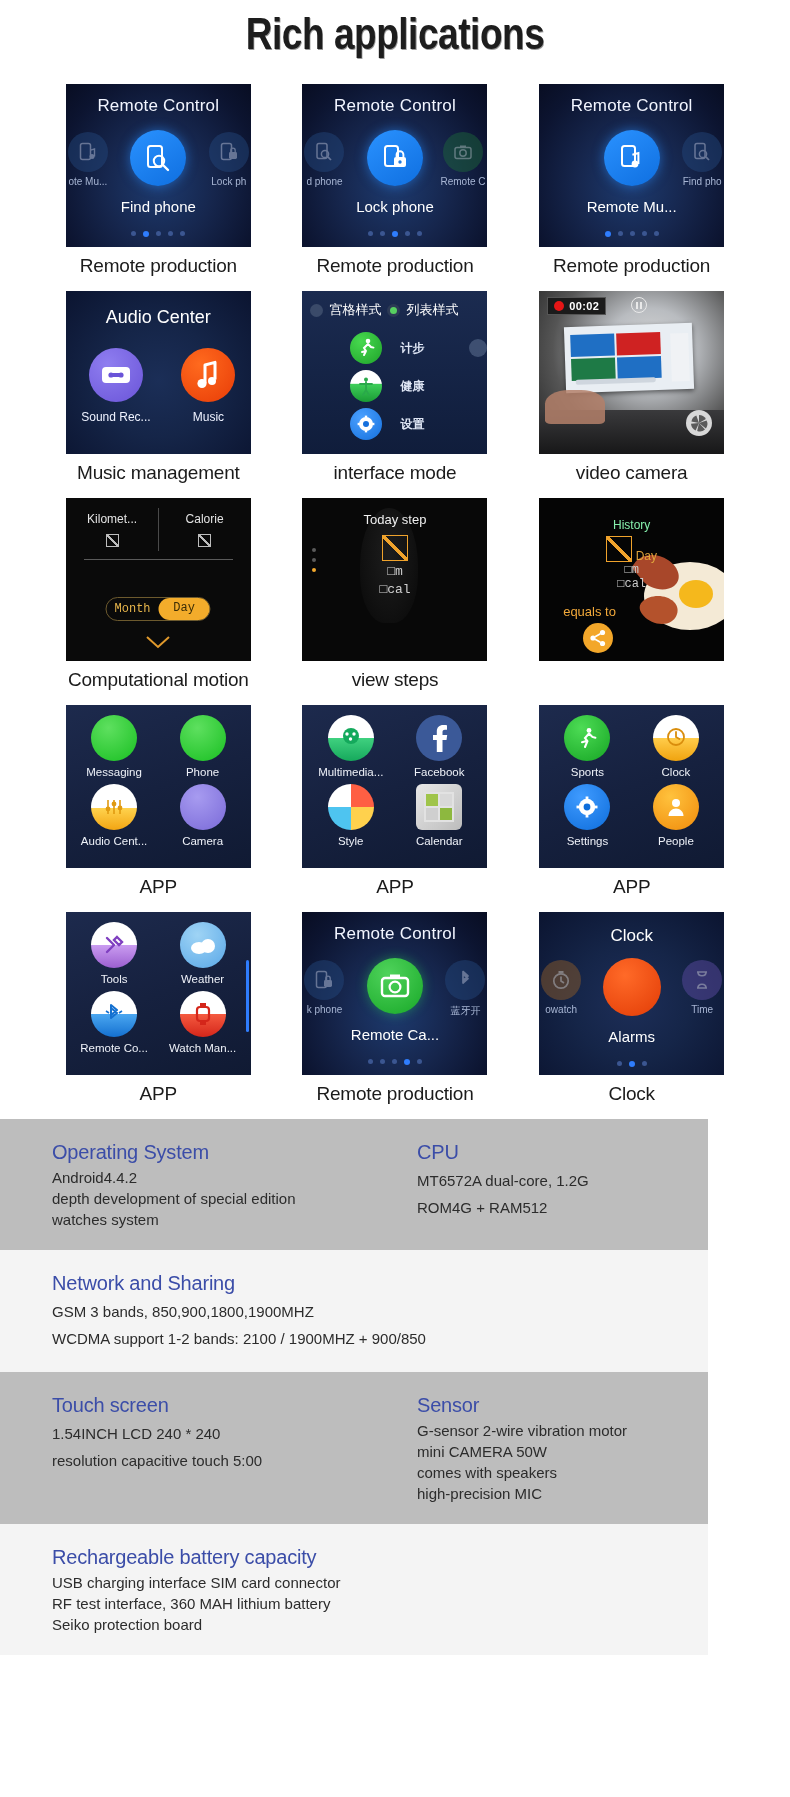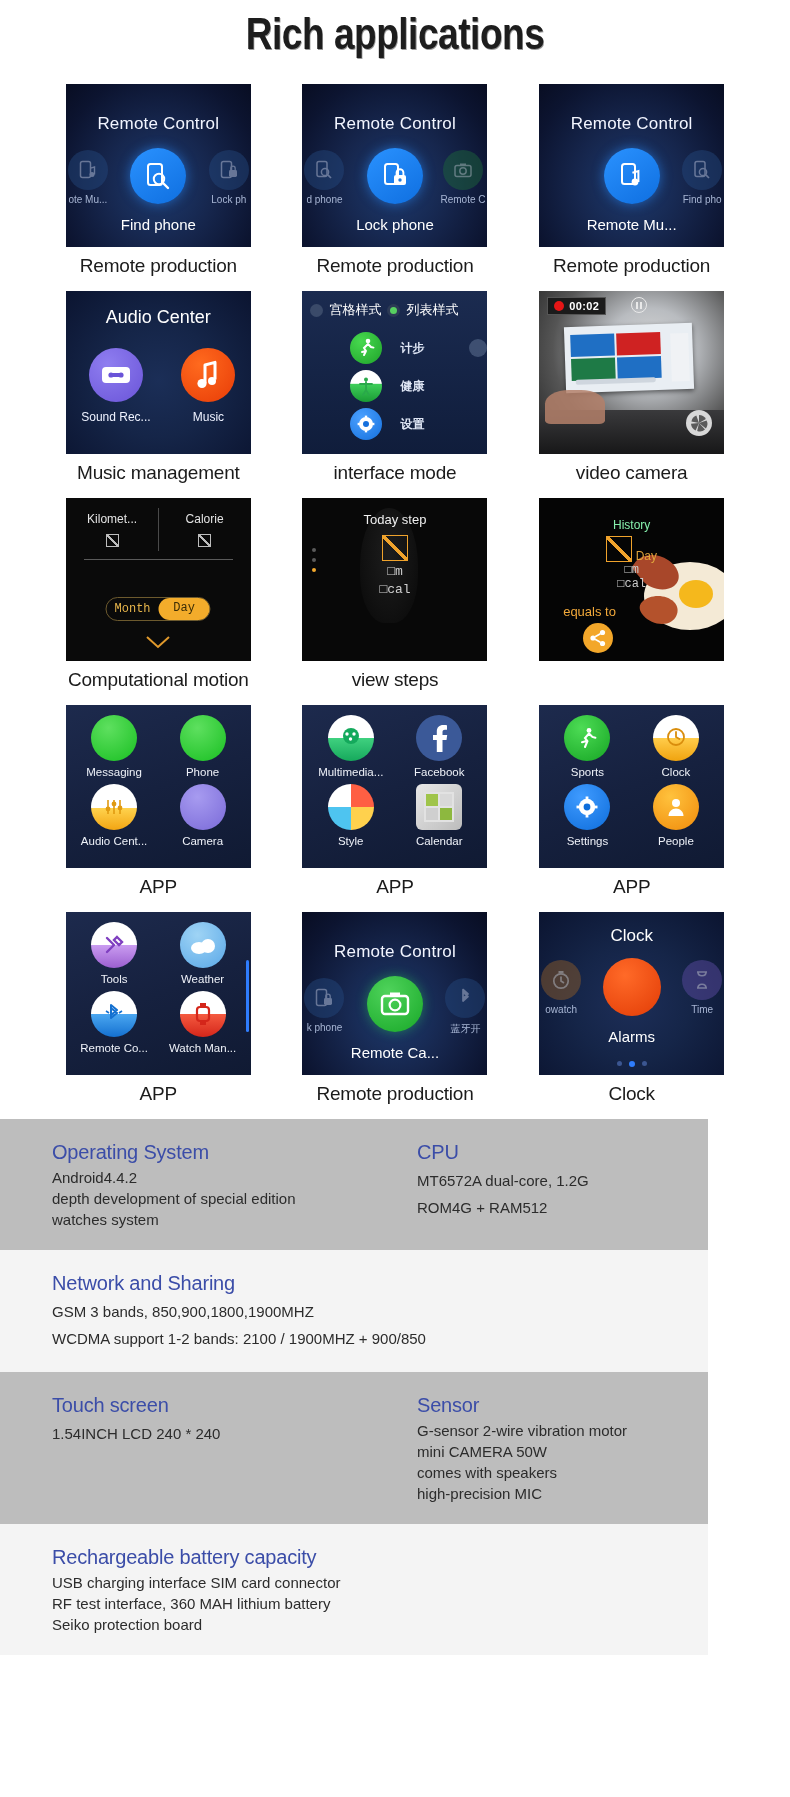--- a/index.html
+++ b/index.html
@@ -53,21 +53,21 @@
   }
 
   
   .rc {
     background: radial-gradient(ellipse at 50% 62%, #1d3a6e 0%, #16264d 42%, #0c1430 78%, #080d22 100%);
     color: #fff;
   }
   .rc-title {
     text-align: center;
     font-size: 17px;
-    padding-top: 30px;
+    padding-top: 12px;
     letter-spacing: 0.2px;
     color: #f2f5ff;
   }
   .rc-row {
     display: flex;
     align-items: center;
     justify-content: center;
     margin-top: 12px;
     position: relative;
     height: 60px;
@@ -804,20 +804,21 @@
       <div class="spec-h">Network and Sharing</div>
       <div class="spec-l sp">GSM 3 bands, 850,900,1800,1900MHZ</div>
       <div class="spec-l sp">WCDMA support 1-2 bands: 2100 / 1900MHZ + 900/850</div>
     </div>
   </div>
 
   <div class="spec-row grey">
     <div class="spec-col narrow">
       <div class="spec-h">Touch screen</div>
       <div class="spec-l sp">1.54INCH LCD 240 * 240</div>
+      <div class="spec-l sp">resolution capacitive touch 5:00</div>
     </div>
     <div class="spec-col">
       <div class="spec-h">Sensor</div>
       <div class="spec-l">G-sensor 2-wire vibration motor</div>
       <div class="spec-l">mini CAMERA 50W</div>
       <div class="spec-l">comes with speakers</div>
       <div class="spec-l">high-precision MIC</div>
     </div>
   </div>
 

